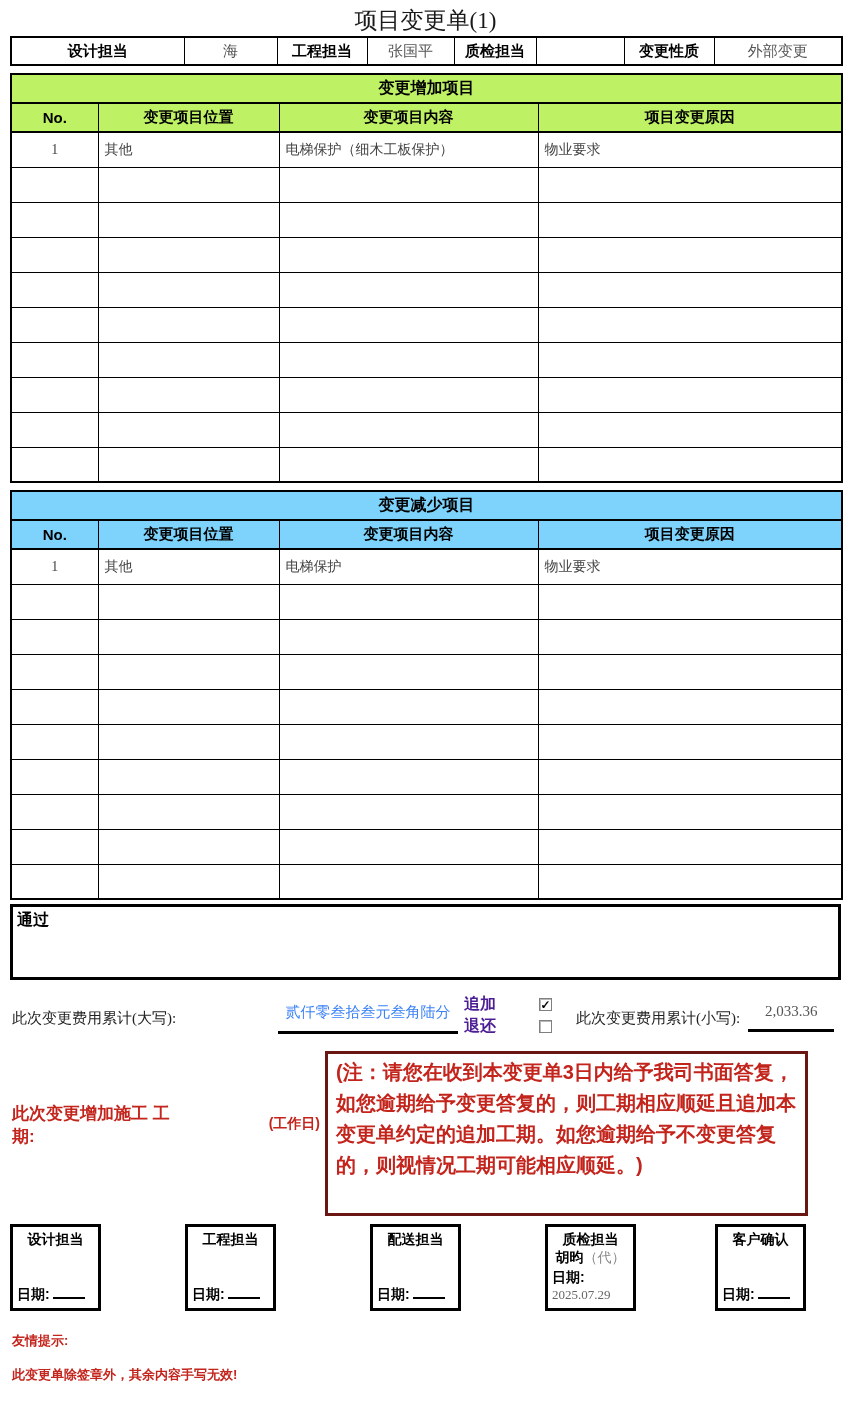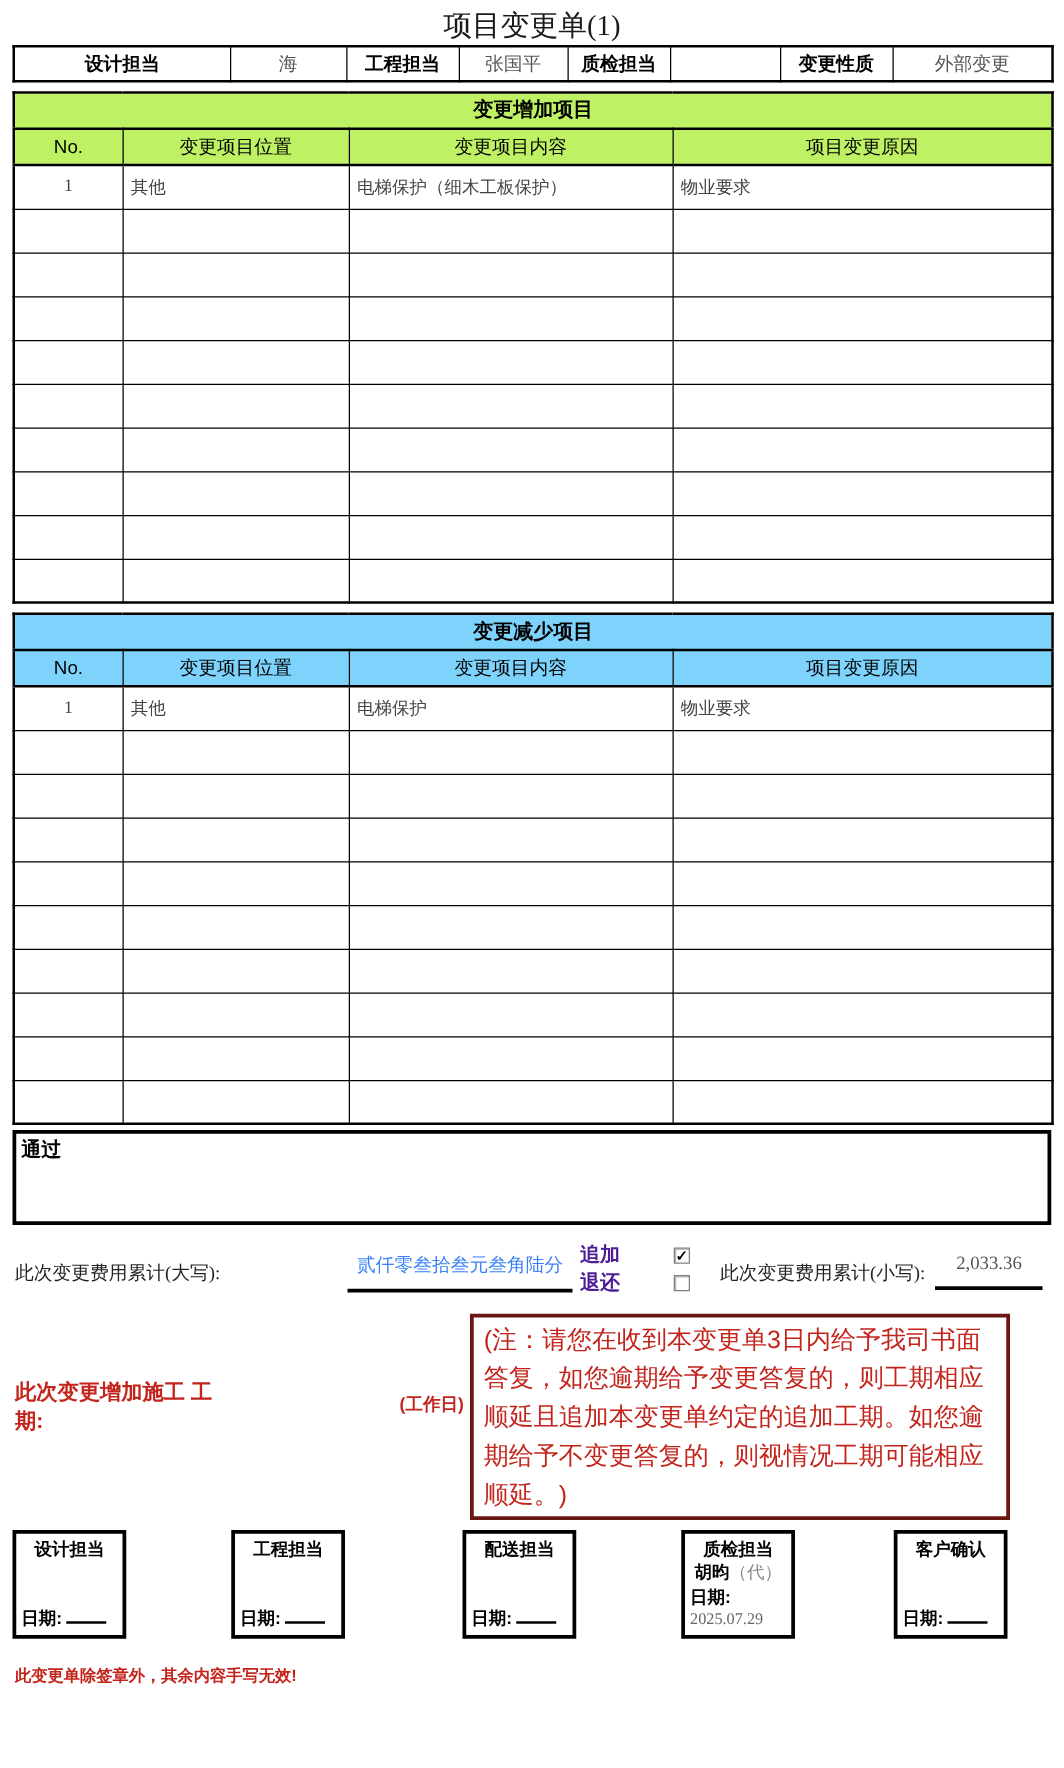--- a/index.html
+++ b/index.html
@@ -10,21 +10,21 @@
 
   
   table.hdr { width:831px; border-collapse:collapse; border:2px solid #000; table-layout:fixed; }
   table.hdr td { border:1px solid #000; height:28px; overflow:hidden; white-space:nowrap; }
   td.lbl { font-weight:bold; text-align:center; font-size:15px; color:#000; }
   td.val { text-align:center; font-size:15px; font-family:"Liberation Serif", serif; color:#555; }
 
   
   table.items { width:831px; border-collapse:collapse; border:2px solid #000; table-layout:fixed; margin-top:7px; }
   table.items tr.band td { font-weight:bold; text-align:center; font-size:16px; height:29px; border:1px solid #000; border-bottom:2px solid #000; color:#000; }
-  table.items th { font-weight:normal; text-align:center; font-size:15px; height:29px; border:1px solid #000; border-bottom:2px solid #000; color:#000; }
+  table.items th { font-weight:bold; text-align:center; font-size:15px; height:29px; border:1px solid #000; border-bottom:2px solid #000; color:#000; }
   table.items tbody td { border:1px solid #000; height:35px; font-family:"Liberation Serif", serif; color:#444; font-size:14px; padding:0 6px; text-align:left; vertical-align:middle; overflow:hidden; }
   table.items tbody td.c-no { text-align:center; padding:0; }
   table.items.yellow tr.band td, table.items.yellow th { background:#bef264; }
   table.items.green tr.band td, table.items.green th { background:#7dd3fc; }
 
   
   .pass-box { width:831px; height:76px; border:3px solid #000; margin-top:4px; font-weight:bold; font-size:16px; color:#000; padding:3px 4px; }
 
   
   .cost-row { display:flex; align-items:flex-start; margin-top:13px; height:52px; }
@@ -35,21 +35,21 @@
   .check-line { display:flex; align-items:center; justify-content:space-between; height:22px; }
   .check-label { font-weight:bold; font-size:16px; color:#4c1d95; }
   .checkbox { width:13px; height:13px; border:1px solid #808080; background:#fff; display:inline-block; font-size:12px; line-height:12px; text-align:center; font-weight:bold; color:#000; box-shadow:inset 1px 1px 0 #b8b8b8; }
   .cost-label.lower { margin-left:24px; }
   .cost-lower-value { width:86px; margin-left:8px; margin-top:10px; border-bottom:3px solid #000; text-align:center; font-family:"Liberation Serif", serif; color:#555; font-size:15px; padding-bottom:9px; white-space:nowrap; }
 
   
   .duration-row { display:flex; margin-top:6px; height:165px; }
   .duration-label { width:172px; color:#c3241c; font-weight:bold; font-size:17px; line-height:1.35; margin-top:52px; padding-left:2px; }
   .duration-unit { margin-left:auto; color:#c3241c; font-weight:bold; font-size:14px; margin-top:64px; white-space:nowrap; }
-  .note-box { width:432px; margin-left:5px; margin-right:33px; border:3px solid #6a1612; color:#c3241c; font-weight:normal; font-size:20px; line-height:31px; padding:3px 8px; }
+  .note-box { width:483px; margin-left:5px; margin-right:33px; border:3px solid #6a1612; color:#c3241c; font-weight:bold; font-size:20px; line-height:31px; padding:3px 8px; }
 
   
   .sig-row { position:relative; height:96px; margin-top:4px; }
   .sig-box { position:absolute; top:4px; width:91px; height:87px; border:3px solid #000; padding:4px 4px; display:flex; flex-direction:column; }
   .sig-title { font-weight:bold; font-size:14px; text-align:center; color:#000; white-space:nowrap; }
   .sig-name { font-weight:bold; font-size:14px; text-align:center; color:#000; white-space:nowrap; }
   .sig-name-suffix { color:#888; font-weight:normal; font-family:"Liberation Serif", serif; }
   .sig-date { margin-top:auto; font-weight:bold; font-size:14px; color:#000; white-space:nowrap; }
   .sig-blank { display:inline-block; width:32px; height:11px; border-bottom:2px solid #000; margin-left:3px; }
   .sig-date-value { display:block; font-weight:normal; font-family:"Liberation Serif", serif; color:#666; font-size:13px; }
@@ -303,15 +303,16 @@
       <div class="sig-name"><span>胡昀</span><span class="sig-name-suffix">（代）</span></div>
       <div class="sig-date"><span>日期:</span><span class="sig-date-value">2025.07.29</span></div>
     </div>
     <div class="sig-box" style="left:705px">
       <div class="sig-title">客户确认</div>
 
       <div class="sig-date"><span>日期:</span><span class="sig-blank"></span></div>
     </div>
   </div>
 
+  <div class="footer-tip">友情提示:</div>
   <div class="footer-note">此变更单除签章外，其余内容手写无效!</div>
 
 </div>
 
 </body></html>

